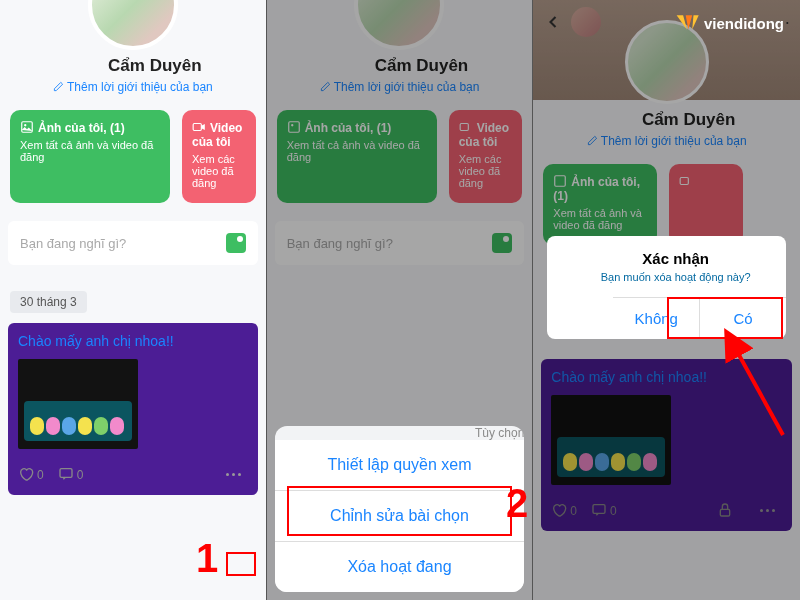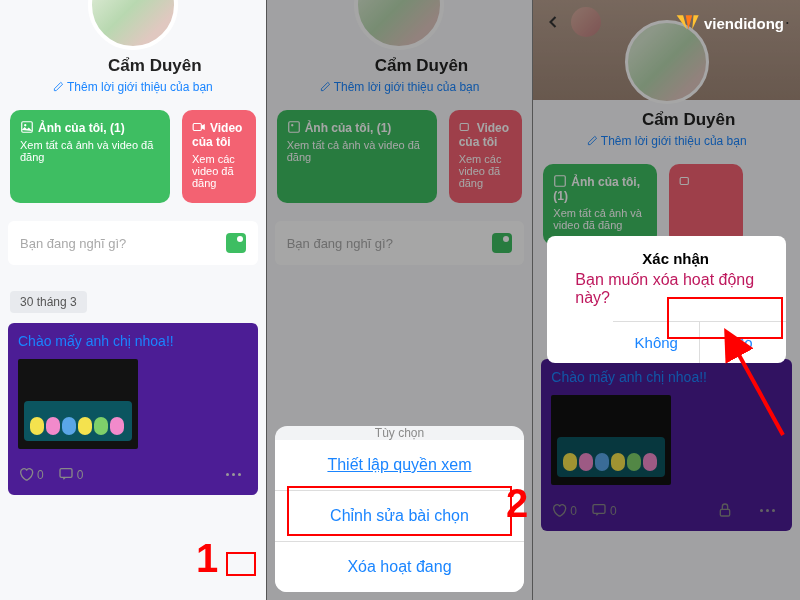--- a/index.html
+++ b/index.html
@@ -34,27 +34,27 @@
 .plush.d { left: 60px; background: #f4e24e; }
 .plush.e { left: 76px; background: #7ed06a; }
 .plush.f { left: 92px; background: #f28acb; }
 .postfoot { display: flex; align-items: center; gap: 14px; margin-top: 14px; color: #888; font-size: 12px; }
 .postfoot svg { width: 16px; height: 16px; vertical-align: -3px; margin-right: 3px; }
 .dots { margin-left: auto; width: 28px; height: 22px; display: flex; align-items: center; justify-content: center; gap: 3px; }
 .dots span { width: 3px; height: 3px; background: #999; border-radius: 50%; }
 .lock { margin-left: auto; margin-right: 8px; }
 .sheet { position: absolute; bottom: 0; left: 8px; right: 8px; z-index: 10; }
 .sheetcard { background: #f2f3f5; border-radius: 12px; overflow: hidden; margin-bottom: 8px; }
-.sheethdr { text-align: center; color: #8a8a8a; font-size: 12px; }
+.sheethdr { text-align: right; color: #8a8a8a; font-size: 12px; }
 .sheetopt { text-align: center; color: #1a85ff; font-size: 16px; padding: 16px; border-top: 1px solid #ddd; background: #fff; }
-.sheetopt.first { border-top: none; text-decoration: underline; }
+.sheetopt.first { border-top: none; }
 .cancelbtn { background: #fff; border-radius: 12px; text-align: center; color: #1a85ff; font-size: 16px; font-weight: 600; padding: 16px; margin-bottom: 8px; }
 .alert { position: absolute; top: 236px; left: 14px; right: 14px; background: #fff; border-radius: 8px; z-index: 10; overflow: hidden; padding-left: 18px; }
 .alert .atitle { text-align: center; font-weight: 600; font-size: 15px; padding: 14px 10px 4px; }
-.alert .amsg { text-align: left; font-size: 16px; color: #be185d; padding: 0 10px 14px; }
+.alert .amsg { text-align: center; font-size: 11px; color: #0369a1; padding: 0 10px 14px; }
 .alert .abtns { display: flex; border-top: 1px solid #ddd; margin-left: 48px; }
 .alert .abtn { flex: 1; text-align: center; color: #1a85ff; font-size: 15px; padding: 12px; }
 .alert .abtn:first-child { border-right: 1px solid #ddd; }
 .redbox { border: 2px solid #ff0000; position: absolute; z-index: 20; pointer-events: none; }
 .rednum { position: absolute; color: #ff0000; font-size: 40px; font-weight: 900; z-index: 20; pointer-events: none; }
 .arrow { position: absolute; z-index: 20; pointer-events: none; }
 .watermark { position: absolute; top: 10px; right: 16px; z-index: 30; display: flex; align-items: center; gap: 4px; }
 .watermark .logo { width: 26px; height: 26px; }
 .watermark .txt { color: #fff; font-weight: 700; font-size: 15px; text-align: right; }
 .p3header { position: absolute; top: 0; left: 0; right: 0; height: 44px; display: flex; align-items: center; padding: 0 10px; z-index: 2; }

